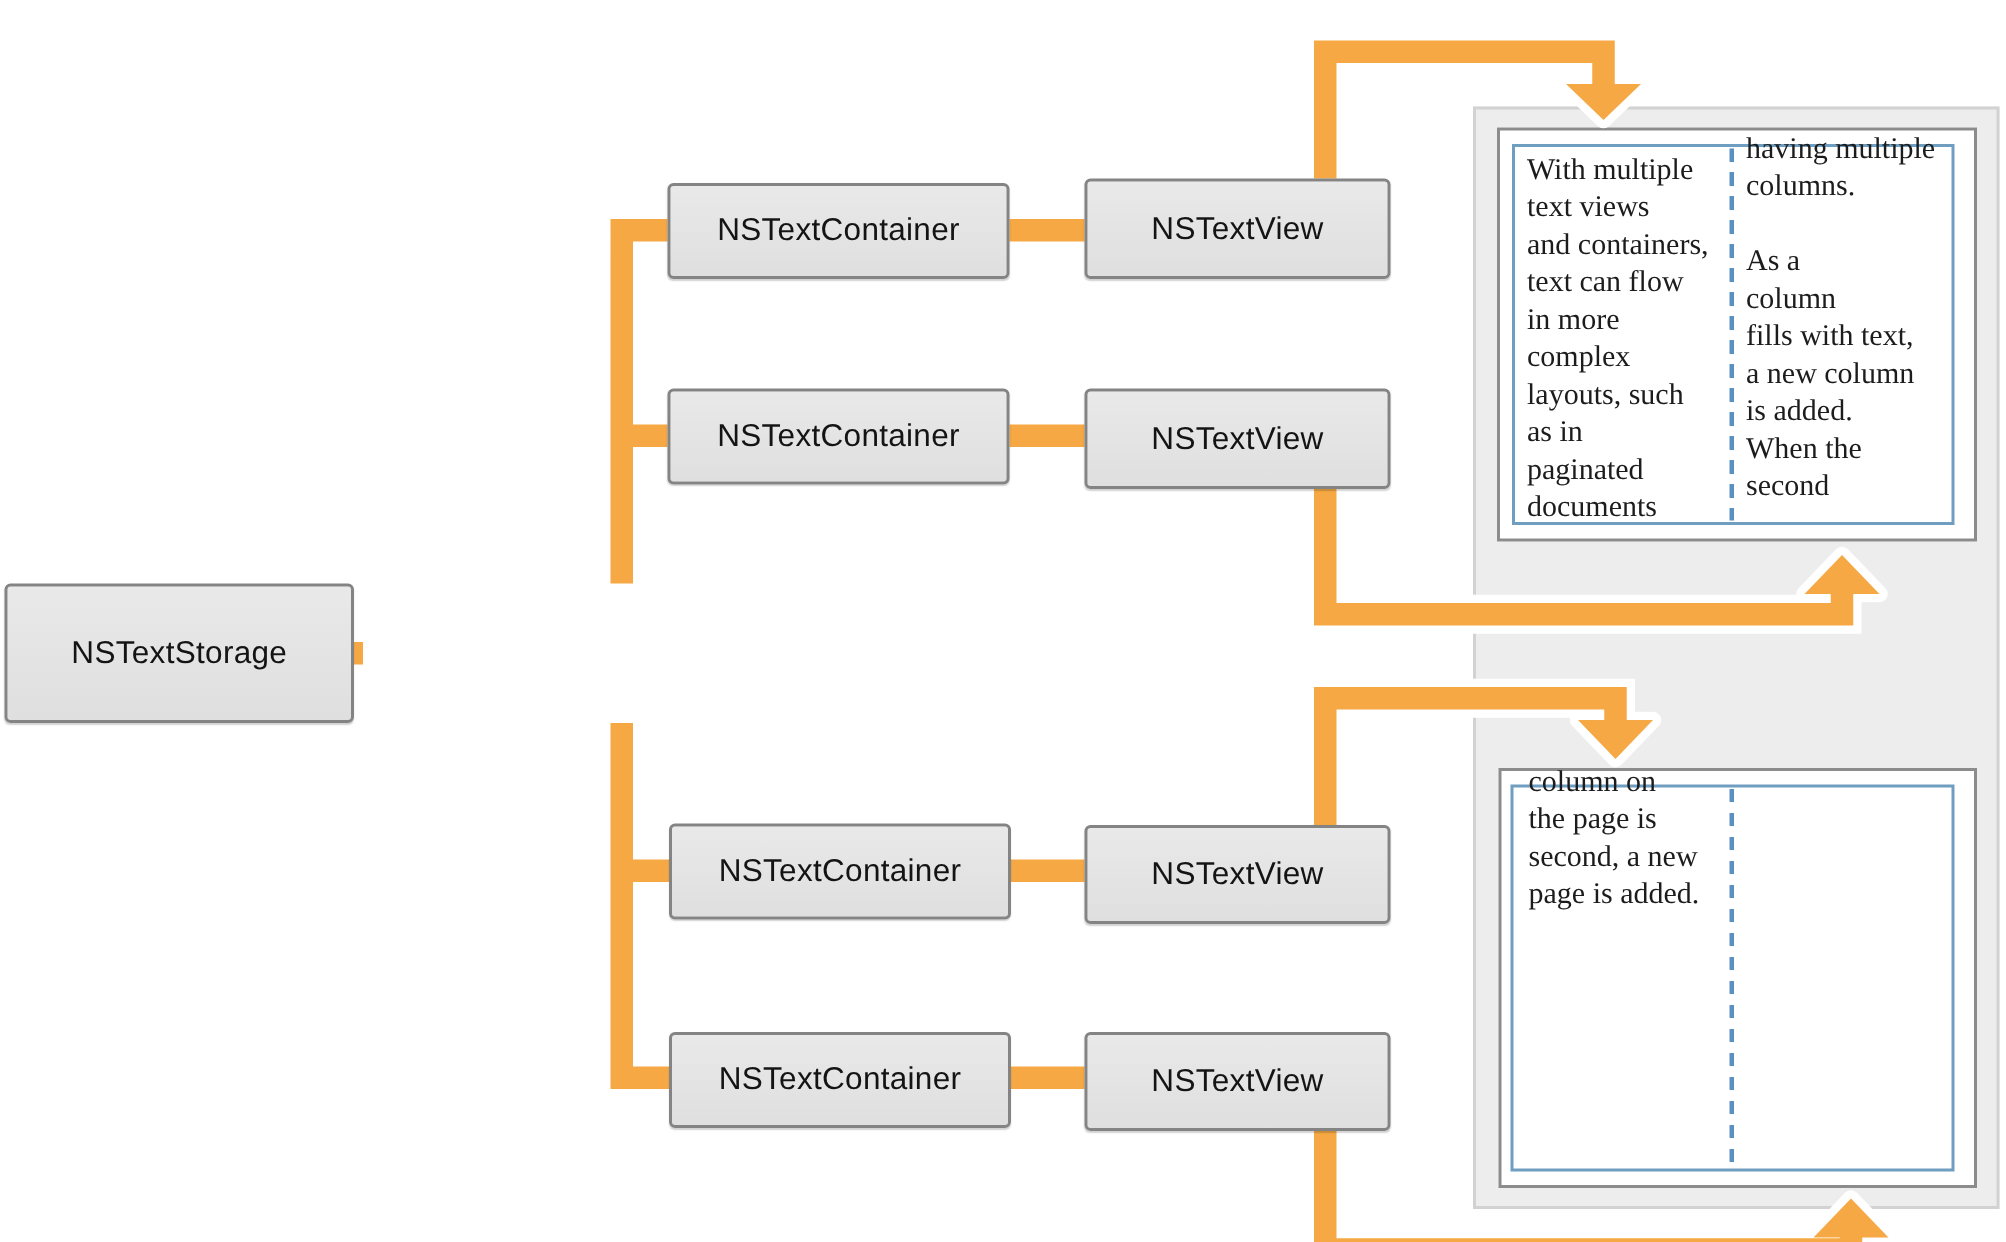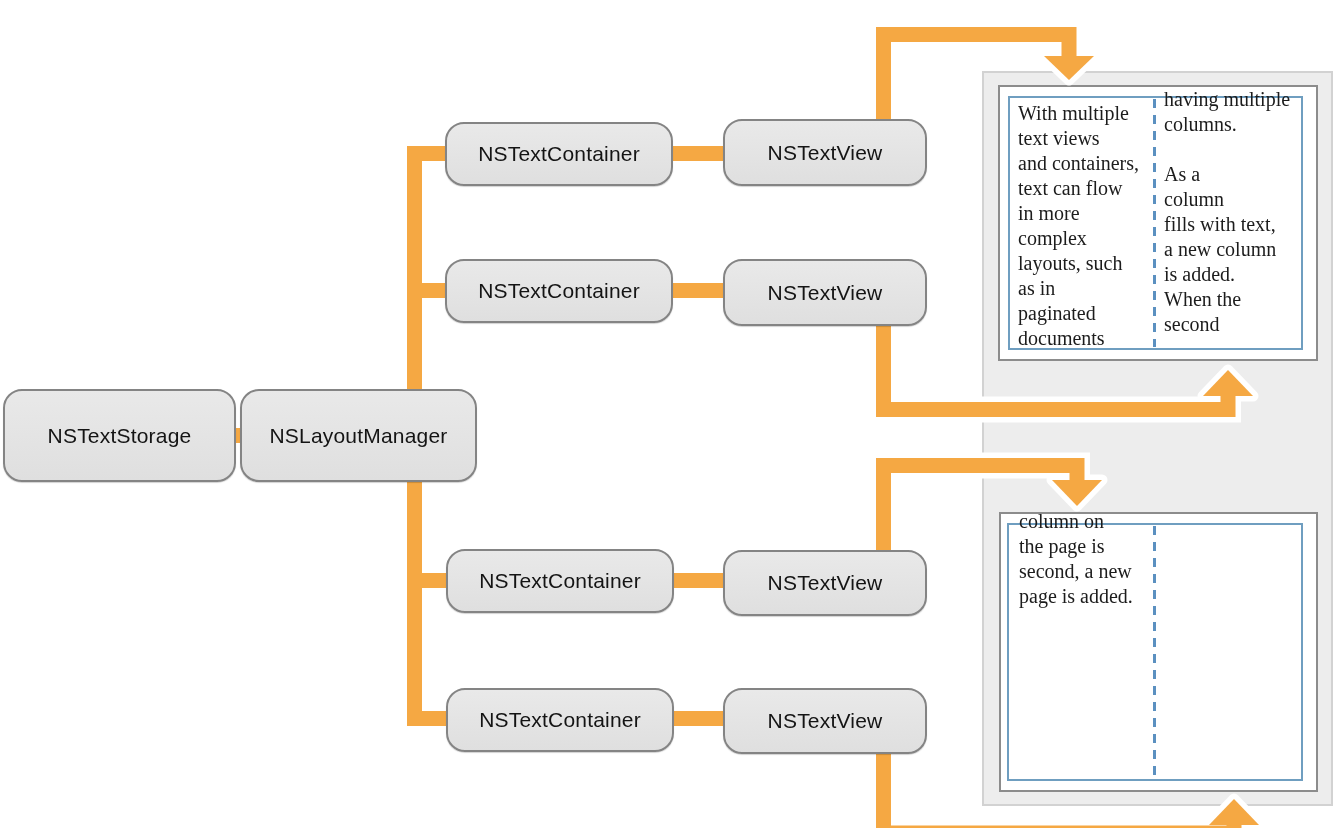--- a/index.html
+++ b/index.html
@@ -11,21 +11,21 @@
     overflow: hidden;
     font-family: "Liberation Sans", sans-serif;
     margin-top: 24px;
   }
   
   .node {
     position: absolute;
     box-sizing: border-box;
     background: linear-gradient(to bottom, #e9e9e9, #dfdfdf);
     border: 2px solid #848484;
-    border-radius: 19px;
+    border-radius: 4px;
     display: flex;
     align-items: center;
     justify-content: center;
     font-size: 21px;
     color: #141414;
     letter-spacing: 0.2px;
     z-index: 3;
     box-shadow: 0 1px 1px rgba(0,0,0,0.18);
   }
   
@@ -159,21 +159,20 @@
       <path class="wire" d="M883.5,302 V385.5 H1228 V371"></path>
       <path class="wire-tri" d="M1203,372 L1253,372 L1228,346 Z"></path>
       <path class="wire" d="M883.5,526 V441.5 H1077 V457"></path>
       <path class="wire-tri" d="M1052,456 L1102,456 L1077,482 Z"></path>
       <path class="wire" d="M883.5,730 V809 H1234 V800"></path>
       <path class="wire-tri" d="M1209,801 L1259,801 L1234,775 Z"></path>
     </g>
   </svg>
 
   <div class="node" style="left:3px;   top:365px; width:233px; height:93px;">NSTextStorage</div>
-  <div class="node" style="left:240px; top:365px; width:237px; height:93px;">NSLayoutManager</div>
 
   <div class="node" style="left:445px; top:98px;  width:228px; height:64px;">NSTextContainer</div>
   <div class="node" style="left:445px; top:235px; width:228px; height:64px;">NSTextContainer</div>
   <div class="node" style="left:446px; top:525px; width:228px; height:64px;">NSTextContainer</div>
   <div class="node" style="left:446px; top:664px; width:228px; height:64px;">NSTextContainer</div>
 
   <div class="node" style="left:723px; top:95px;  width:204px; height:67px;">NSTextView</div>
   <div class="node" style="left:723px; top:235px; width:204px; height:67px;">NSTextView</div>
   <div class="node" style="left:723px; top:526px; width:204px; height:66px;">NSTextView</div>
   <div class="node" style="left:723px; top:664px; width:204px; height:66px;">NSTextView</div>

